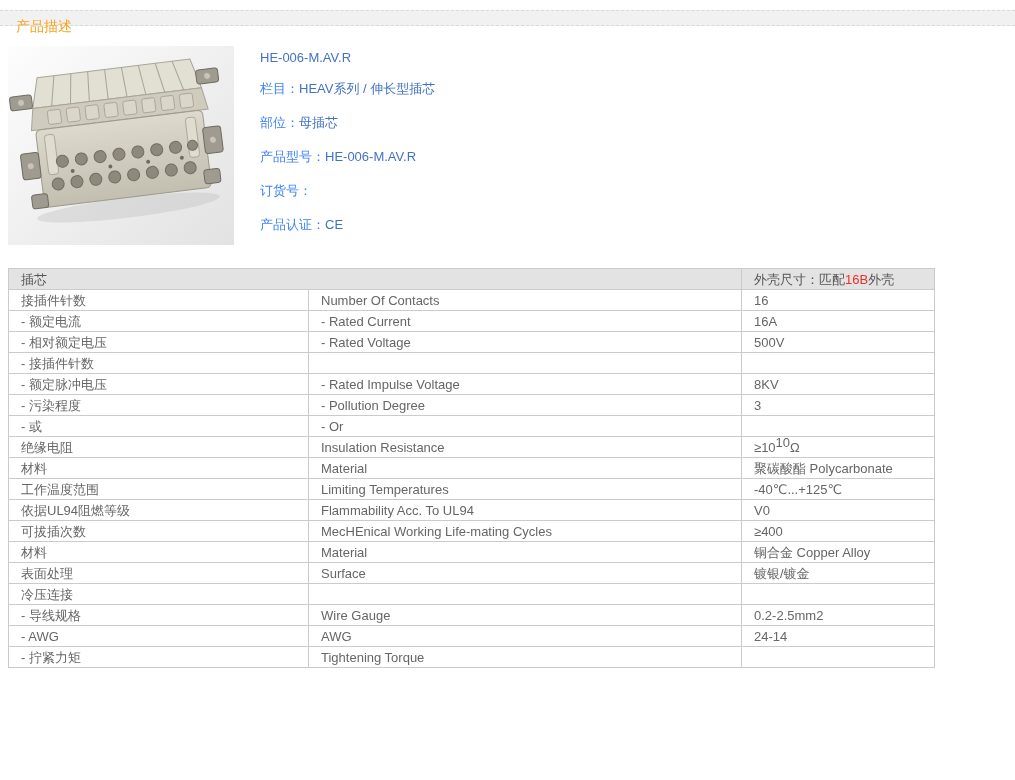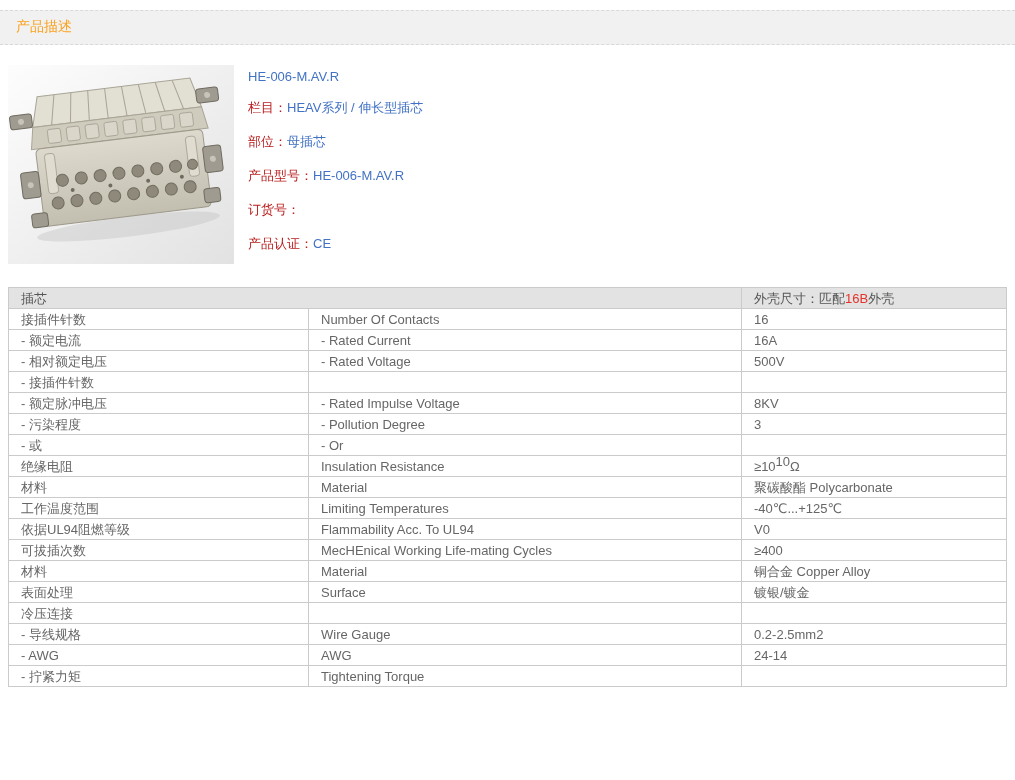--- a/index.html
+++ b/index.html
@@ -1,36 +1,36 @@
 <!DOCTYPE html>
 <html><head>
 <meta charset="utf-8">
 <style>
   * { margin:0; padding:0; box-sizing:border-box; }
   html,body { width:1015px; height:780px; background:#ffffff; overflow:hidden;
     font-family:"Liberation Sans","DejaVu Sans",sans-serif; }
 
   
-  .topbar { margin-top:10px; height:35px; line-height:30px; background:#f1f1f1;
+  .topbar { margin-top:10px; height:16px; line-height:30px; background:#f1f1f1;
     border-top:1px dashed #d9d9d9; border-bottom:1px dashed #d9d9d9;
     padding-left:16px; font-size:14px; color:#faa21b; }
 
   
-  .product-area { display:flex; margin:20px 8px 16px 8px; }
+  .product-area { display:flex; margin:20px 8px 16px 8px;gap:12px; }
   .product-image { width:226px; height:199px; flex:0 0 auto; }
   .product-image svg { display:block; }
   .product-info { margin-left:14px; padding-top:4px; font-size:13px; color:#444; }
   .p-title { margin-bottom:17px; }
   .p-line { margin-bottom:21px; line-height:13px; }
   .lnk { color:#4272c4; text-decoration:none; cursor:pointer; }
   .sep { color:#4272c4; }
-  .lbl { color:#b91c1c; }
+  .lbl { color:#3b82f6; }
 
   
-  table.spec { width:999px; margin:0 8px; border-collapse:collapse; table-layout:fixed;
+  table.spec { width:927px; margin:0 8px; border-collapse:collapse; table-layout:fixed;
     font-size:13px; color:#666; }
   table.spec td { border:1px solid #cbcbcb; height:21px; padding:1px 6px 0 12px;
     vertical-align:middle; overflow:hidden; white-space:nowrap; }
   tr.sec td { background:#e3e3e3; color:#555; }
   .red { color:#e8312a; }
   td sup { font-size:13px; vertical-align:super; line-height:0; }
 </style>
 </head>
 <body>
 

